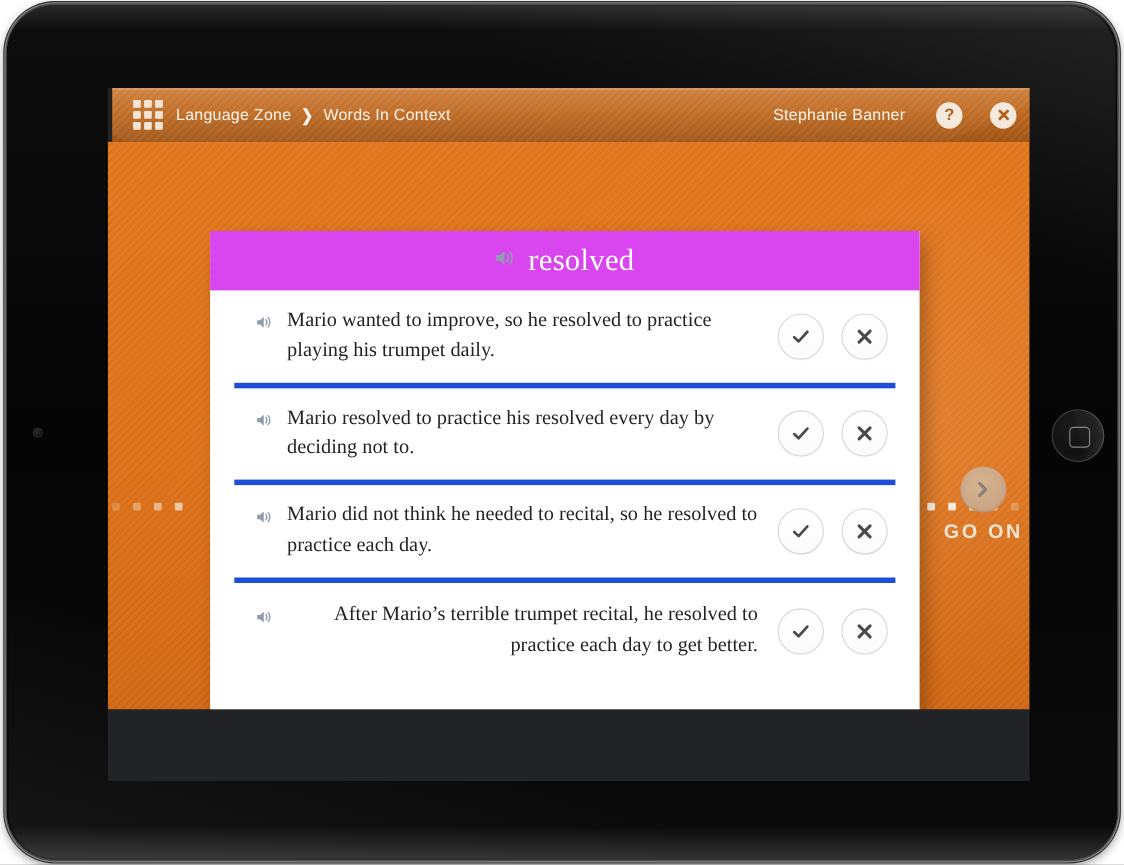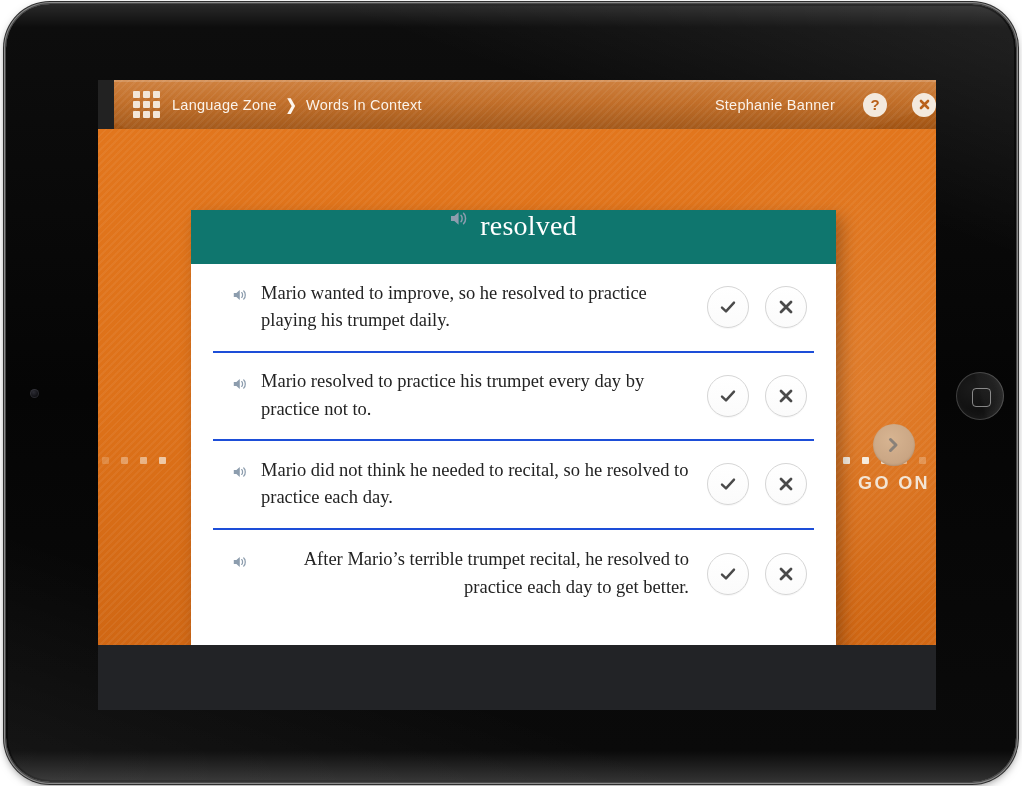--- a/index.html
+++ b/index.html
@@ -82,21 +82,21 @@
     top: 76px;
     width: 838px;
     height: 630px;
     overflow: hidden;
     background: #222222;
   }
 
   
   #app-header {
     position: absolute;
-    left: 16px; top: 0;
+    left: 4px; top: 0;
     width: 100%;
     height: 49px;
     background:
       linear-gradient(180deg, rgba(255,255,255,0.12) 0%, rgba(255,255,255,0.03) 45%, rgba(0,0,0,0.10) 100%),
       repeating-linear-gradient(135deg, rgba(255,255,255,0.055) 0px, rgba(255,255,255,0.055) 2px, rgba(0,0,0,0) 2px, rgba(0,0,0,0) 5px),
       linear-gradient(180deg, #c5691b 0%, #b25d16 100%);
     overflow: hidden;
   }
   #app-header-swoosh {
     position: absolute;
@@ -246,43 +246,43 @@
     position: absolute;
     left: 93px;
     top: 81px;
     width: 645px;
     height: 452px;
     background: #ffffff;
     box-shadow: 6px 7px 16px rgba(0,0,0,0.27);
   }
   #card-titlebar {
     height: 54px;
-    background: #0f766e;
-    display: flex;
-    align-items: flex-start;
+    background: #d946ef;
+    display: flex;
+    align-items: center;
     justify-content: center;
     gap: 11px;
   }
   #card-title-speaker { display: block; }
   #card-title-word {
     color: #ffffff;
     font-family: "Liberation Serif", "DejaVu Serif", serif;
     font-size: 28px;
     letter-spacing: 0.2px;
   }
 
   #card-body {
     padding: 0 22px;
   }
 
   .answer-row {
     display: flex;
     align-items: center;
     height: 88.5px;
-    border-bottom: 2px solid #1d4ed8;
+    border-bottom: 5px solid #1d4ed8;
     padding: 0 3px 0 20px;
   }
   .answer-row:last-child { border-bottom: none; text-align: right; }
 
   .row-speaker {
     flex: 0 0 auto;
     margin-right: 13px;
     margin-top: -20px;
     cursor: pointer;
   }
@@ -429,21 +429,21 @@
                   </svg>
                 </span>
               </span>
             </div>
             <div class="answer-row">
               <span class="row-speaker"><svg width="15" height="14" viewBox="0 0 19 17" aria-hidden="true">
                   <path d="M1 6 H4.3 L8.6 2.2 V14.8 L4.3 11 H1 Z" fill="#8d9dae"></path>
                   <path d="M11 5.4 C12.5 6.6 12.5 10.4 11 11.6" fill="none" stroke="#8d9dae" stroke-width="1.6" stroke-linecap="round"></path>
                   <path d="M13.6 3.3 C16.2 5.4 16.2 11.6 13.6 13.7" fill="none" stroke="#8d9dae" stroke-width="1.6" stroke-linecap="round"></path>
                 </svg></span>
-              <span class="row-text">Mario resolved to practice his trumpet every day by practice not to.</span>
+              <span class="row-text">Mario resolved to practice his resolved every day by deciding not to.</span>
               <span class="row-actions">
                 <span class="choice-btn">
                   <svg width="20" height="20" viewBox="0 0 20 20" aria-hidden="true">
                     <path d="M4 10.6 L8 14.4 L16 5.6" fill="none" stroke="#4a4a4a" stroke-width="2.4" stroke-linecap="round" stroke-linejoin="round"></path>
                   </svg>
                 </span>
                 <span class="choice-btn">
                   <svg width="18" height="18" viewBox="0 0 18 18" aria-hidden="true">
                     <path d="M4 4 L14 14 M14 4 L4 14" stroke="#4a4a4a" stroke-width="2.8" stroke-linecap="round"></path>
                   </svg>

